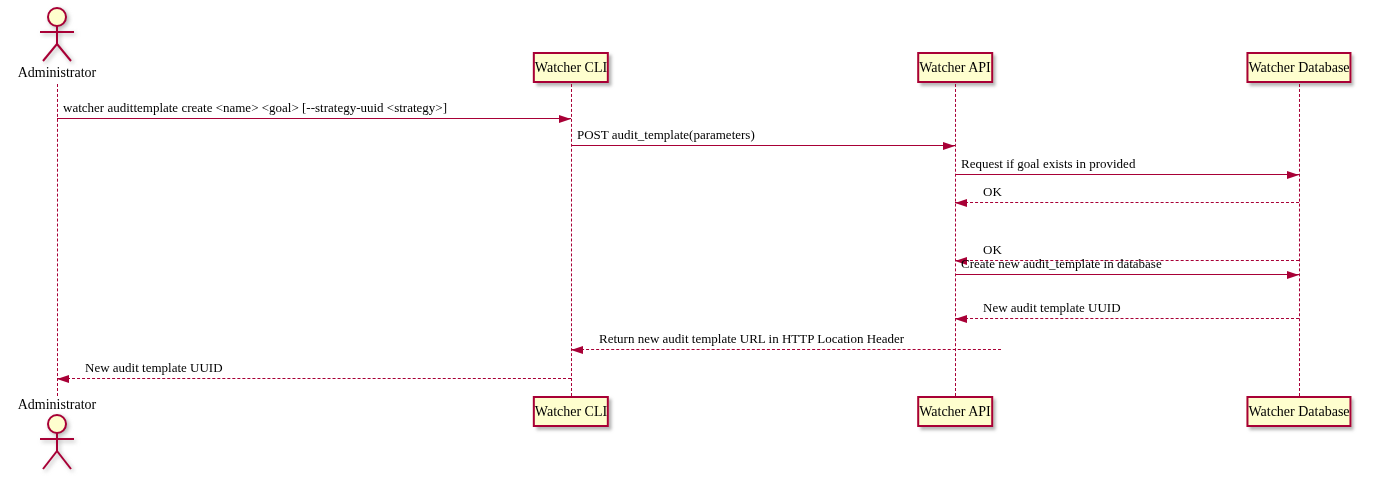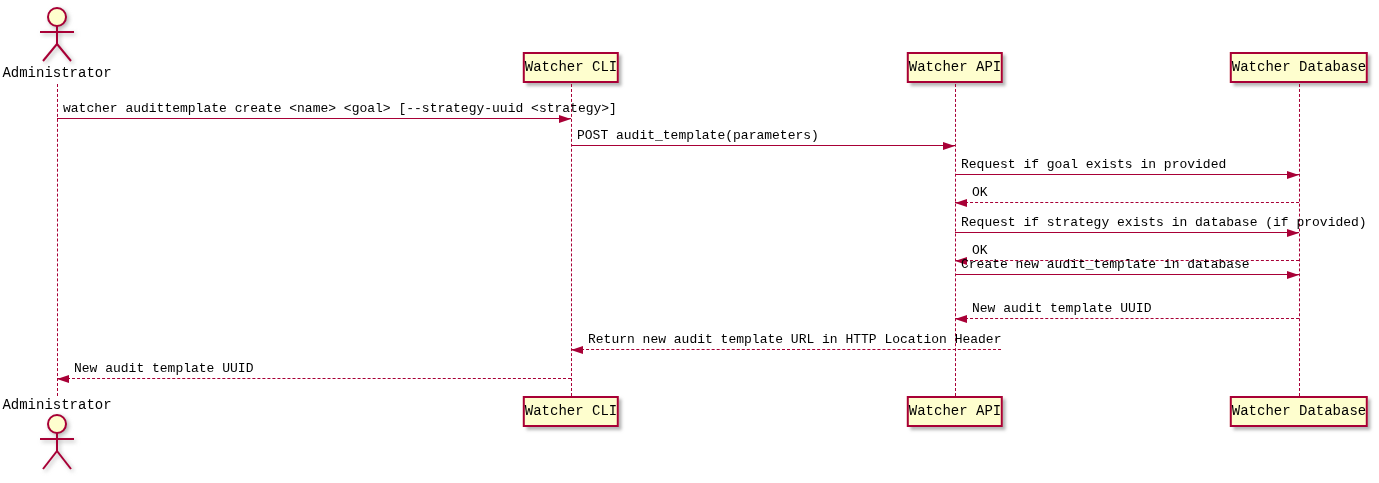--- a/index.html
+++ b/index.html
@@ -1,21 +1,21 @@
 <!DOCTYPE html>
 <html><head>
 <meta charset="utf-8">
 <style>
   html, body { margin: 0; padding: 0; background: #ffffff; }
   .canvas {
     position: relative;
     width: 1379px;
     height: 483px;
     background: #ffffff;
-    font-family: Liberation Mono, monospace;
+    font-family: Liberation Serif, serif;
     color: #000000;
     overflow: hidden;
   }
   
   .actor-svg {
     position: absolute;
     filter: drop-shadow(2.5px 2.5px 2px rgba(120,120,120,0.55));
   }
   .actor-label {
     position: absolute;
@@ -44,21 +44,21 @@
   }
   
   .msg { position: absolute; height: 19px; }
   .msg .msg-label {
     position: absolute;
     bottom: 3px;
     font-size: 13px;
     white-space: nowrap;
   }
   .msg.right .msg-label { left: 6px; }
-  .msg.left  .msg-label { left: 17px; }
+  .msg.left  .msg-label { left: 28px; }
   .msg .msg-line {
     position: absolute;
     bottom: 0; left: 0; right: 0;
     height: 0;
     border-top: 1px solid #A80036;
   }
   .msg.dashed .msg-line { border-top-style: dashed; }
   .msg .msg-arrow {
     position: absolute;
     width: 0; height: 0;
@@ -109,25 +109,20 @@
     <div class="msg-line"></div>
     <div class="msg-arrow"></div>
   </div>
 
   <div class="msg left dashed" style="left:955px; top:184px; width:344px;">
     <span class="msg-label">OK</span>
     <div class="msg-line"></div>
     <div class="msg-arrow"></div>
   </div>
 
-  <div class="msg right solid" style="left:955px; top:214px; width:344px;">
-    <span class="msg-label">Request if strategy exists in database (if provided)</span>
-    <div class="msg-line"></div>
-    <div class="msg-arrow"></div>
-  </div>
 
   <div class="msg left dashed" style="left:955px; top:242px; width:344px;">
     <span class="msg-label">OK</span>
     <div class="msg-line"></div>
     <div class="msg-arrow"></div>
   </div>
 
   <div class="msg right solid" style="left:955px; top:256px; width:344px;">
     <span class="msg-label">Create new audit_template in database</span>
     <div class="msg-line"></div>

